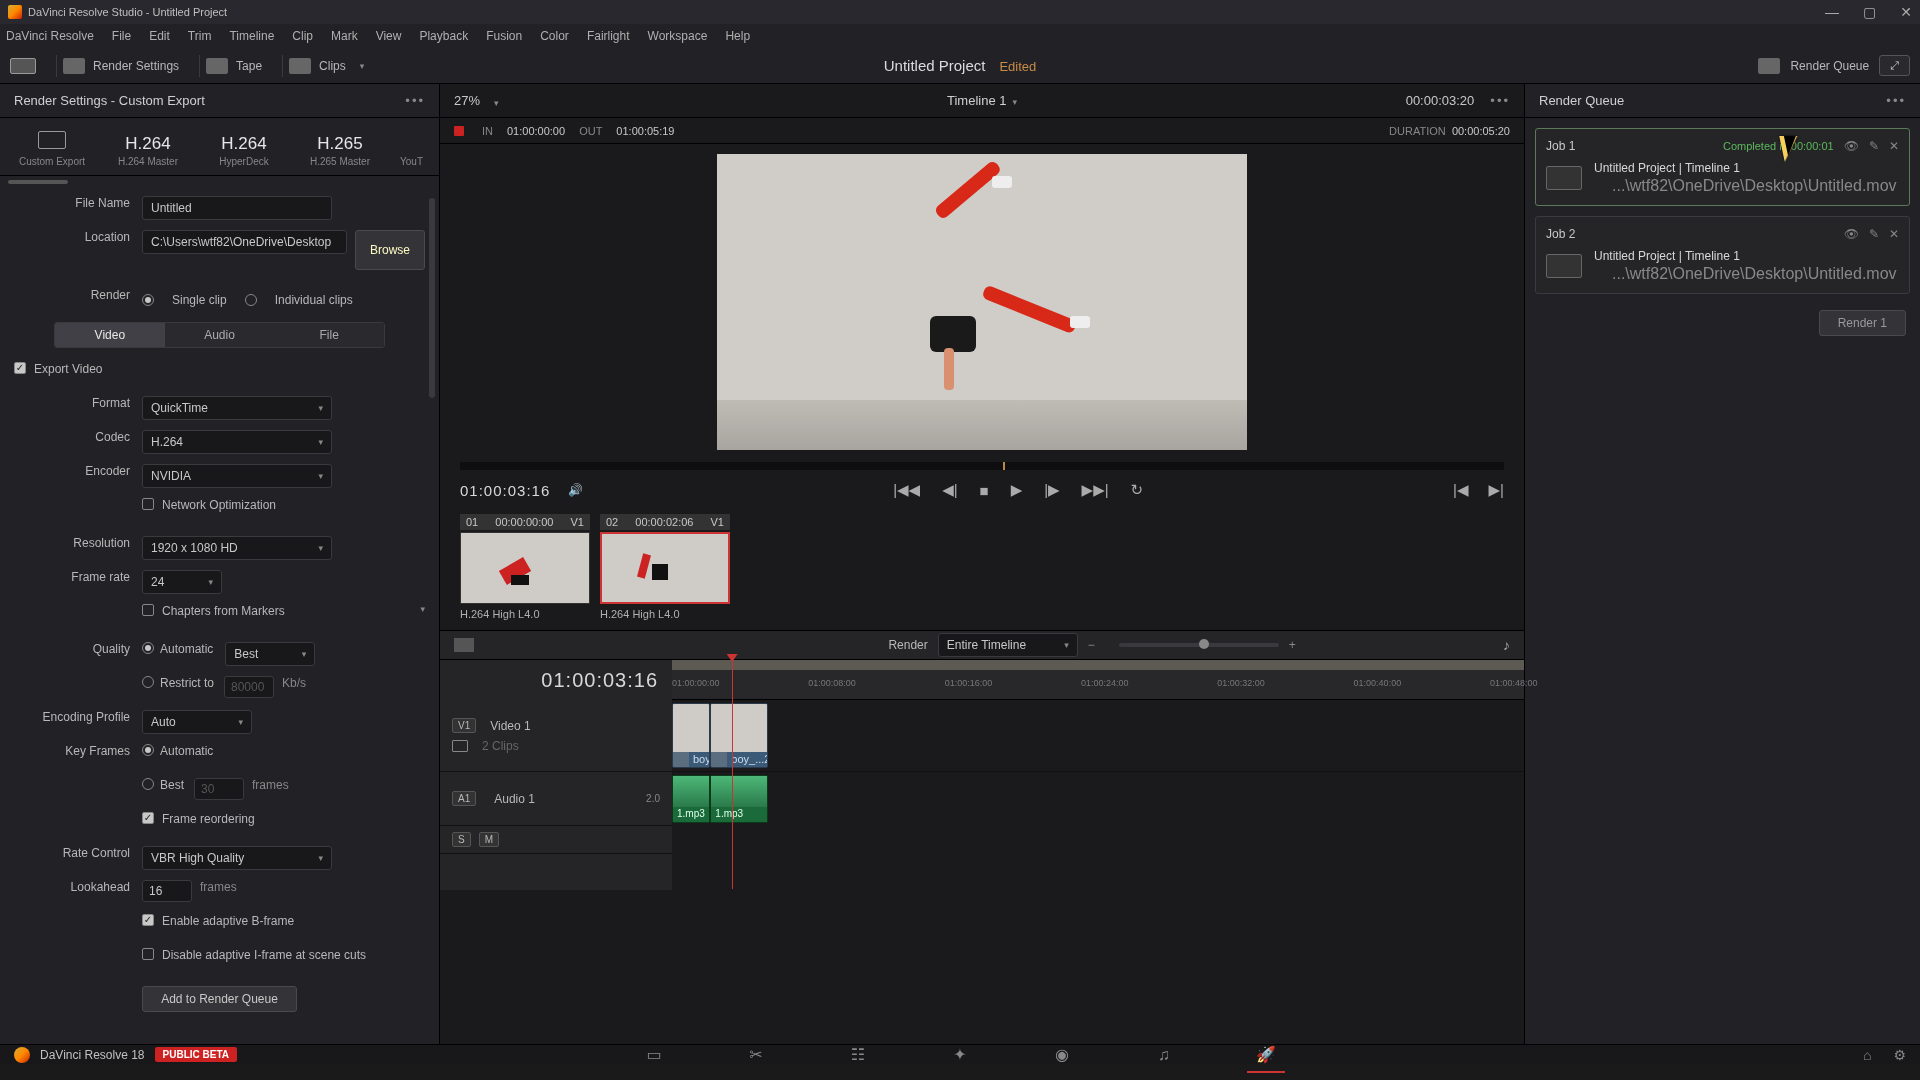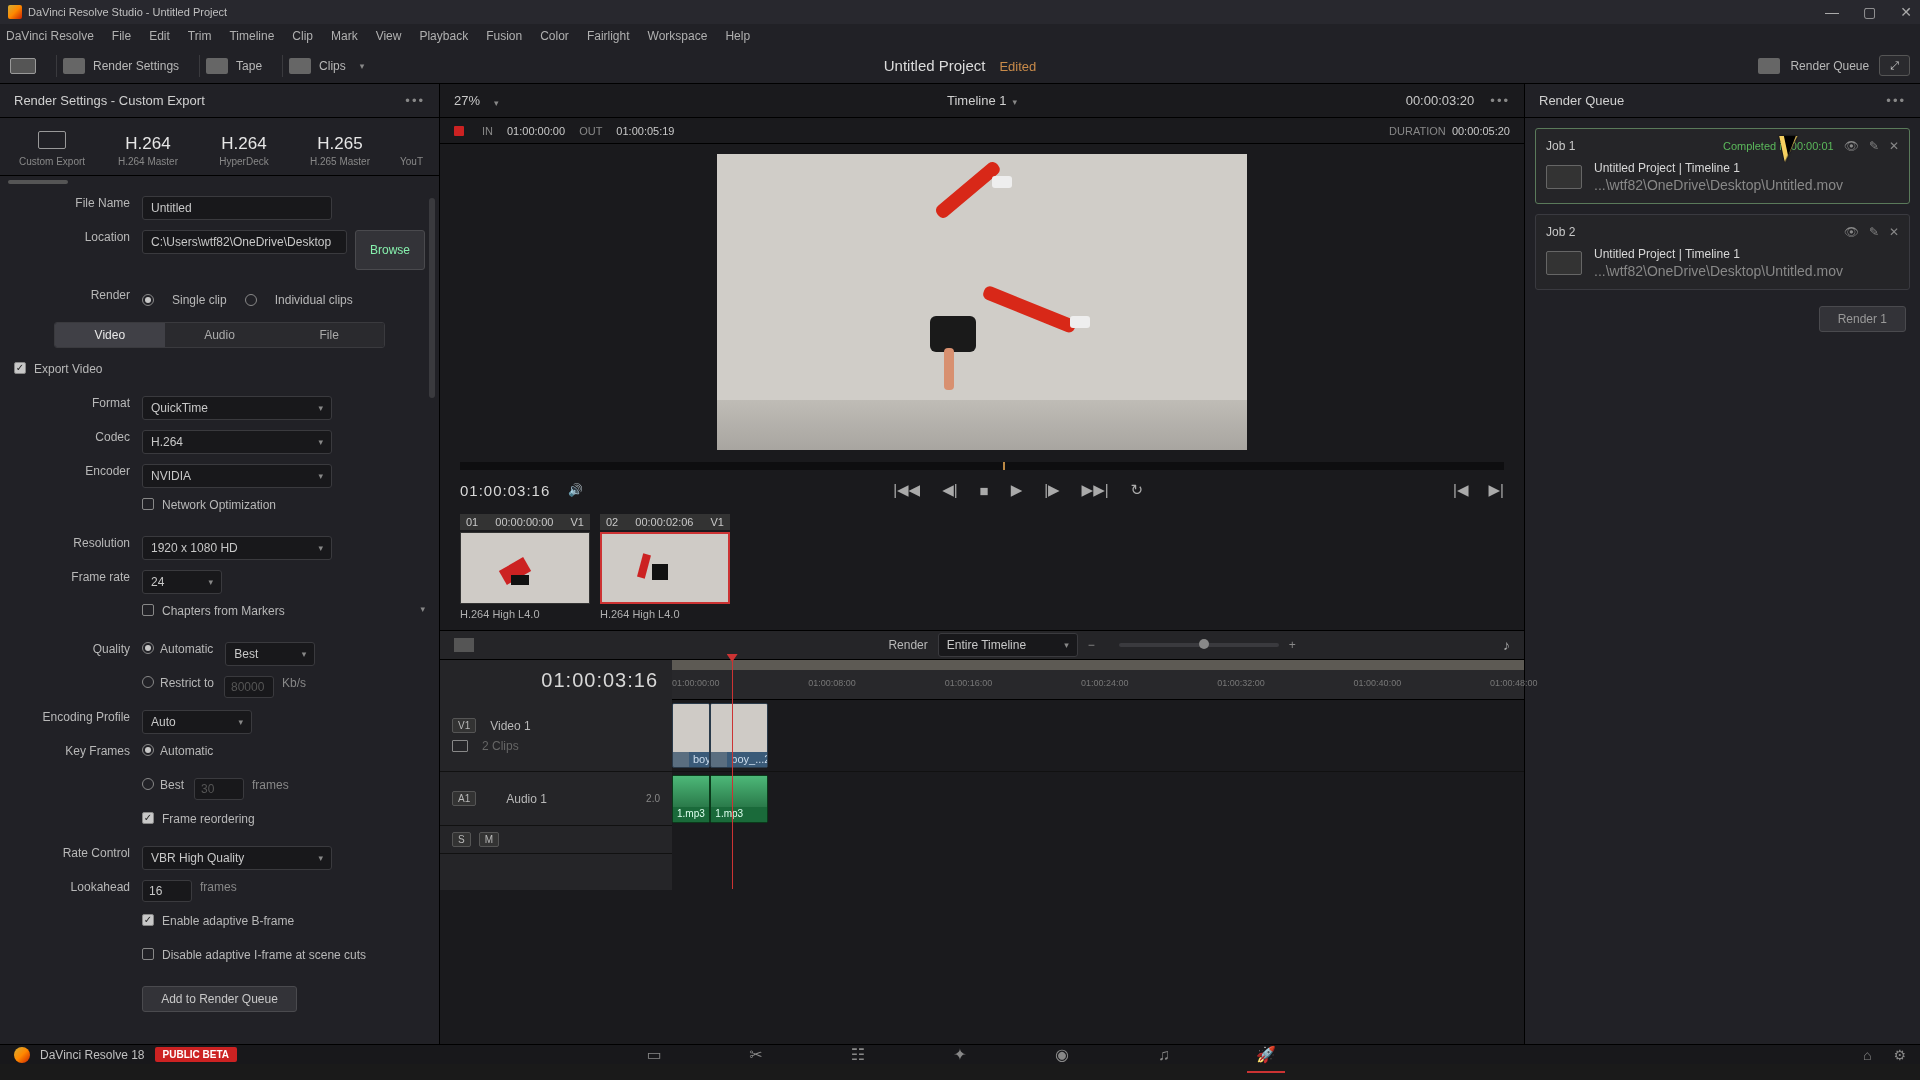--- a/index.html
+++ b/index.html
@@ -40,21 +40,21 @@
 .preset .big { color: #e6e6e6; font-size: 17px; font-weight: 500; }
 .preset .sub { color: #888; font-size: 10px; margin-top: 2px; }
 .scroll-thumb { height: 4px; background: #555; width: 60px; margin: 4px 0 0 8px; border-radius: 2px; }
 
 .form { padding: 12px 14px; overflow-y: auto; flex: 1; position: relative; }
 .form-scrollbar { position: absolute; right: 4px; top: 14px; width: 6px; height: 200px; background: #3a3a3e; border-radius: 3px; }
 .row { display: flex; margin-bottom: 10px; min-height: 24px; }
 .row .lbl { width: 128px; text-align: right; padding-right: 12px; color: #b8b8b8; font-size: 12px; }
 .input, .select { flex: 1; max-width: 190px; height: 24px; background: #18181b; border: 1px solid #3a3a3e; border-radius: 3px; color: #c8c8c8; padding: 0 8px; font-size: 12px; display: flex; align-items: center; position: relative; }
 .select::after { content: "▾"; position: absolute; right: 8px; color: #888; font-size: 9px; }
-.btn-browse { background: #333338; border: 1px solid #4a4a4e; color: #86efac; padding: 12px 14px; border-radius: 3px; margin-left: 8px; font-size: 12px; }
+.btn-browse { background: #333338; border: 1px solid #4a4a4e; color: #fef9c3; padding: 12px 14px; border-radius: 3px; margin-left: 8px; font-size: 12px; }
 .radio-grp { display: flex; align-items: center; gap: 18px; }
 .radio { width: 12px; height: 12px; border-radius: 50%; border: 1px solid #888; display: inline-flex; align-items: center; justify-content: center; }
 .radio.on::after { content: ""; width: 6px; height: 6px; border-radius: 50%; background: #c8c8c8; }
 .tabs3 { display: flex; margin: 8px 40px 14px 40px; border: 1px solid #3a3a3e; border-radius: 3px; overflow: hidden; }
 .tabs3 .t { flex: 1; text-align: center; padding: 5px 0; background: #2a2a2e; color: #aaa; font-size: 12px; }
 .tabs3 .t.active { background: #404046; color: #e8e8e8; }
 .check { width: 12px; height: 12px; border: 1px solid #888; border-radius: 2px; display: inline-flex; align-items: center; justify-content: center; margin-right: 8px; }
 .check.on { background: #c8c8c8; }
 .check.on::after { content: "✓"; color: #222; font-size: 10px; line-height: 1; }
 .small-input { width: 50px; height: 22px; background: #18181b; border: 1px solid #3a3a3e; border-radius: 3px; padding: 0 6px; color: #c8c8c8; font-size: 12px; display: inline-flex; align-items: center; }
@@ -102,21 +102,21 @@
 
 
 .tl-toolbar { height: 30px; display: flex; align-items: center; padding: 0 14px; border-top: 1px solid #000; border-bottom: 1px solid #000; background: #252528; }
 .tl-toolbar .ic { width: 20px; height: 14px; background: #555; margin-right: auto; }
 .tl-zoom-slider { width: 160px; height: 4px; background: #3a3a3e; border-radius: 2px; margin-left: 14px; position: relative; }
 .tl-zoom-slider::after { content: ""; position: absolute; left: 50%; top: -4px; width: 10px; height: 10px; border-radius: 50%; background: #888; }
 .music-ic { margin-left: auto; font-size: 14px; color: #aaa; }
 
 .timeline { display: flex; height: 230px; background: #1e1e21; }
 .tl-head { width: 232px; background: #252528; }
-.track-lbl { height: 42px; display: flex; align-items: center; padding: 0 12px; border-bottom: 1px solid #111; gap: 30px; color: #b8b8b8; }
+.track-lbl { height: 42px; display: flex; align-items: center; padding: 0 12px; border-bottom: 1px solid #111; gap: 18px; color: #b8b8b8; }
 .track-lbl .badge { background: #333; border: 1px solid #555; padding: 1px 5px; border-radius: 2px; font-size: 10px; }
 .tl-body { flex: 1; position: relative; background: #1a1a1d; }
 .tl-ruler-main { height: 40px; background: #28282b; position: relative; border-bottom: 1px solid #000; }
 .ruler-track { position: absolute; left: 0; right: 0; top: 0; height: 10px; background: #c0b8a0; opacity: 0.35; }
 .ruler-ticks { position: absolute; left: 0; right: 0; top: 18px; font-size: 9px; color: #777; }
 .ruler-ticks span { position: absolute; }
 .playhead { position: absolute; top: -6px; bottom: -190px; width: 1px; background: #c33; z-index: 5; }
 .playhead::before { content: ""; position: absolute; top: 0; left: -5px; width: 11px; height: 8px; background: #c33; clip-path: polygon(0 0,100% 0,50% 100%); }
 
 .vtrack { height: 72px; border-bottom: 1px solid #111; position: relative; }
@@ -132,21 +132,21 @@
 .right-panel { width: 396px; background: #212126; border-left: 1px solid #000; display: flex; flex-direction: column; }
 .job { margin: 10px 10px 0 10px; border: 1px solid #3a3a40; border-radius: 3px; padding: 10px; background: #252528; }
 .job.completed { border: 1px solid #5a7a5a; }
 .job-hdr { display: flex; align-items: center; margin-bottom: 8px; font-size: 12px; }
 .job-hdr .jobname { color: #c8c8c8; }
 .job-hdr .status { color: #5bb85b; font-size: 11px; margin-left: auto; margin-right: 10px; }
 .job-hdr .icos { display: flex; gap: 10px; color: #888; font-size: 12px; }
 .job-body { display: flex; gap: 12px; align-items: center; }
 .job-thumb { width: 36px; height: 24px; border: 1px solid #666; border-radius: 2px; background: #333; }
 .job-meta .t1 { color: #d8d8d8; font-size: 12px; font-weight: 500; }
-.job-meta .t2 { color: #888; font-size: 14px; margin-top: 2px; }
+.job-meta .t2 { color: #888; font-size: 16px; margin-top: 2px; margin-left: 18px; }
 .btn-render { margin: 16px 14px 0 auto; display: block; background: #333338; border: 1px solid #4a4a4e; color: #999; padding: 5px 18px; border-radius: 3px; font-size: 12px; }
 
 
 .cursor { position: absolute; z-index: 100; width: 28px; height: 32px; pointer-events: none; }
 .cursor::before { content: ""; position: absolute; left: 0; top: 0; border-left: 18px solid #f5d060; border-bottom: 26px solid transparent; transform: skewX(12deg); filter: drop-shadow(0 0 1px #000); }
 .cursor::after { content: ""; position: absolute; left: 4px; top: 0; border-left: 12px solid #000; border-bottom: 20px solid transparent; transform: skewX(12deg); }
 
 
 .bottom { height: 20px; background: #18181b; border-top: 1px solid #000; display: flex; align-items: center; justify-content: center; gap: 80px; position: relative; }
 .bottom .pg { width: 22px; height: 18px; color: #888; font-size: 16px; display: flex; align-items: center; justify-content: center; }

